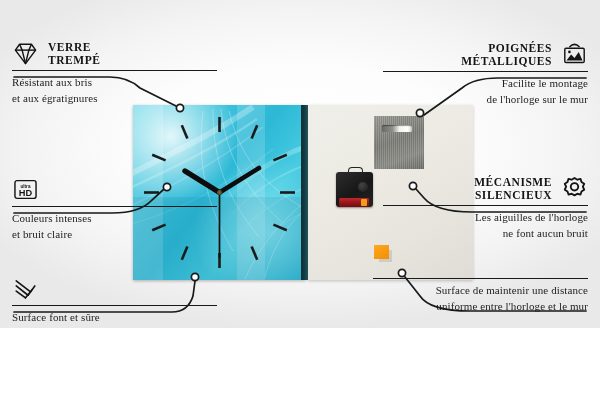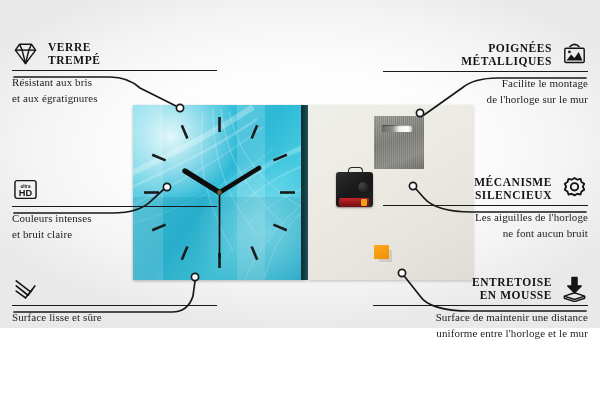--- a/index.html
+++ b/index.html
@@ -244,21 +244,21 @@
           <path d="M5 7 L22 20"></path>
             <path d="M5 13 L19 24"></path>
             <path d="M5 19 L16 27"></path>
           <path d="M22 20 L27 13"></path>
             <path d="M19 24 L24 17"></path>
             <path d="M16 27 L21 21"></path>
         </g>
       </svg>
     </div>
     <div class="feat-rule"></div>
-    <div class="feat-sub">Surface lisse et sûre</div>
+    <div class="feat-sub">Surface font et sûre</div>
   </div>
 
   <div class="feat right" style="top:175px;">
     <div class="feat-head">
       <svg class="feat-ico" viewBox="0 0 32 32">
         <g fill="none" stroke="#141414" stroke-width="2.2" stroke-linejoin="round">
           <path d="M16 3.6 l3.4 2.0 3.7 -1.0 1.2 3.7 3.2 2.1 -1.6 3.5 1.6 3.5 -3.2 2.1 -1.2 3.7 -3.7 -1.0 -3.4 2.0 -3.4 -2.0 -3.7 1.0 -1.2 -3.7 -3.2 -2.1 1.6 -3.5 -1.6 -3.5 3.2 -2.1 1.2 -3.7 3.7 1.0 Z"></path>
           <circle cx="16" cy="14" r="4.4"></circle>
         </g>
       </svg>
@@ -282,29 +282,18 @@
       </svg>
       <div class="feat-title">POIGNÉES
 MÉTALLIQUES</div>
     </div>
     <div class="feat-rule"></div>
     <div class="feat-sub">Facilite le montage
 de l'horloge sur le mur</div>
   </div>
 
   <div class="feat right" style="top:275px;width:215px;">
-    <div class="feat-head">
-      <svg class="feat-ico" viewBox="0 0 32 32">
-        <g fill="none" stroke="#141414" stroke-width="1.7" stroke-linejoin="round">
-          <path d="M13 3 H19 V13 H24 L16 21 L8 13 H13 Z" fill="#141414"></path>
-          <path d="M16 21 L28 25 L16 29 L4 25 Z"></path>
-          <path d="M4 25 V27.5 L16 31.5 L28 27.5 V25"></path>
-        </g>
-      </svg>
-      <div class="feat-title">ENTRETOISE
-EN MOUSSE</div>
-    </div>
     <div class="feat-rule"></div>
     <div class="feat-sub">Surface de maintenir une distance
 uniforme entre l'horloge et le mur</div>
   </div>
 
 </div>
 
 </body></html>

